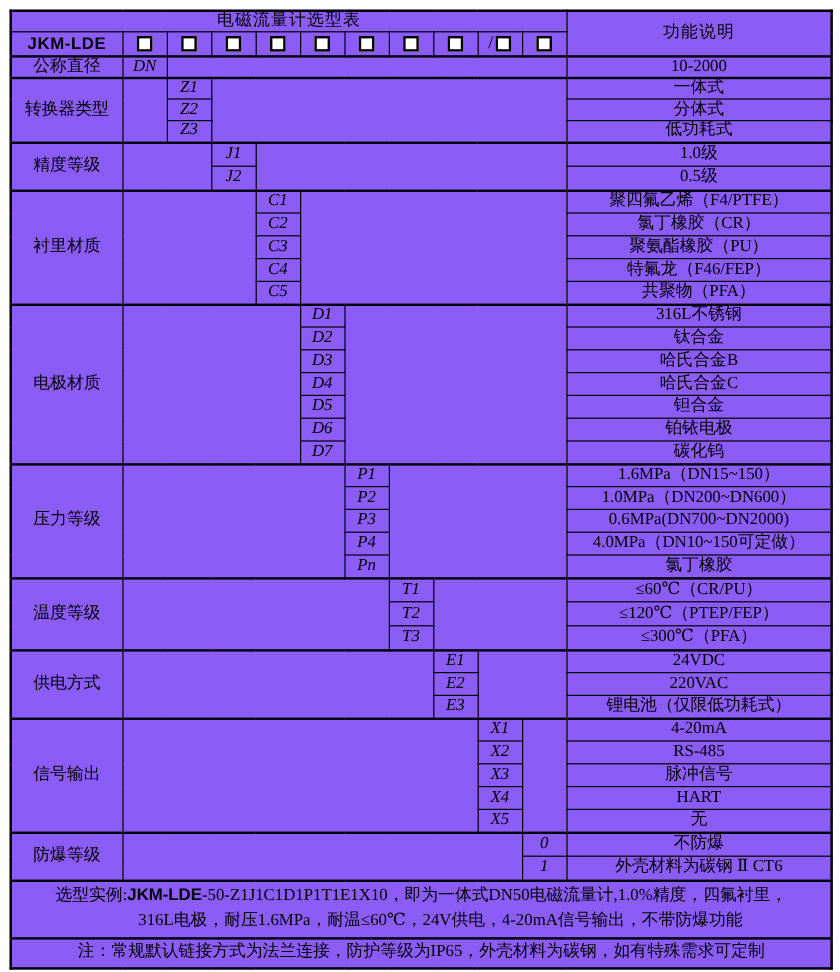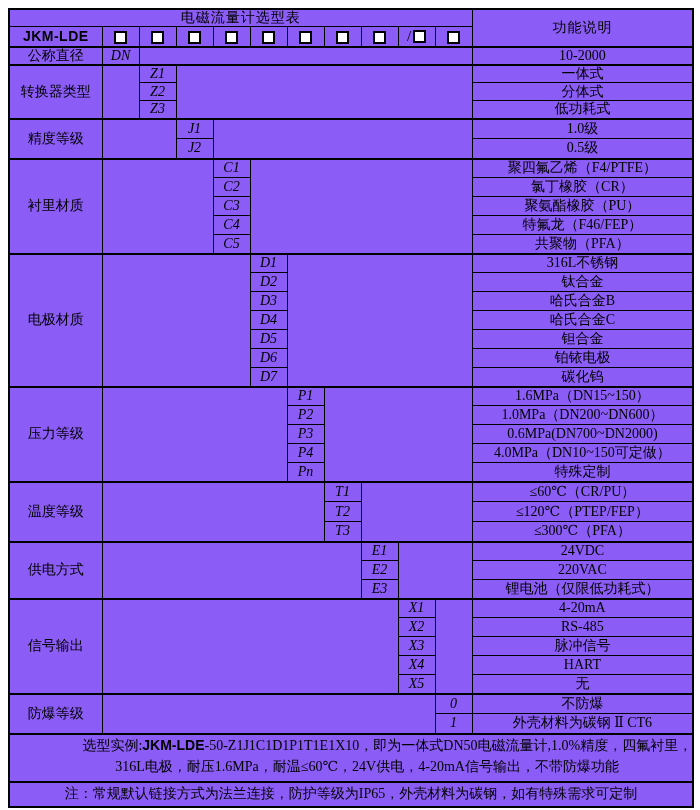--- a/index.html
+++ b/index.html
@@ -31,21 +31,21 @@
   .slash{font-size:15px;margin-right:2px;vertical-align:middle;}
   .sec-label{font-size:15px;}
   .code{font-size:14px;font-style:italic;}
   .dn-code{text-align:left;padding-left:3px;}
   .desc{font-size:14px;}
   .sec-top{border-top:2px solid #000 !important;}
   .foot{
     font-size:15px;text-align:left;padding:2px 4px;
     white-space:normal;vertical-align:top;
   }
-  .foot .l1{text-align:right;line-height:21px;}
+  .foot .l1{text-align:center;line-height:21px;}
   .foot .l2{text-align:center;line-height:21px;padding-left:32px;}
   .note-row{vertical-align:middle;line-height:20px;}
   .bold-sans{
     font-family:"Liberation Sans","DejaVu Sans",sans-serif;
     font-weight:bold;
   }
 </style>
 </head>
 <body>
 
@@ -182,21 +182,21 @@
       <tr style="height: 19px;">
         <td class="code">P3</td>
         <td class="desc">0.6MPa(DN700~DN2000)</td>
       </tr>
       <tr style="height: 19px;">
         <td class="code">P4</td>
         <td class="desc">4.0MPa（DN10~150可定做）</td>
       </tr>
       <tr style="height: 19px;">
         <td class="code">Pn</td>
-        <td class="desc">特殊定制</td>
+        <td class="desc">氯丁橡胶</td>
       </tr>
       <tr style="height: 20px;">
         <td class="sec-label sec-top" rowspan="3">温度等级</td>
         <td class="filler sec-top" colspan="6" rowspan="3"></td>
         <td class="code sec-top">T1</td>
         <td class="filler sec-top" colspan="3" rowspan="3"></td>
         <td class="desc sec-top">≤60℃（CR/PU）</td>
       </tr>
       <tr style="height: 20px; margin-top: 39px;">
         <td class="code">T2</td>

